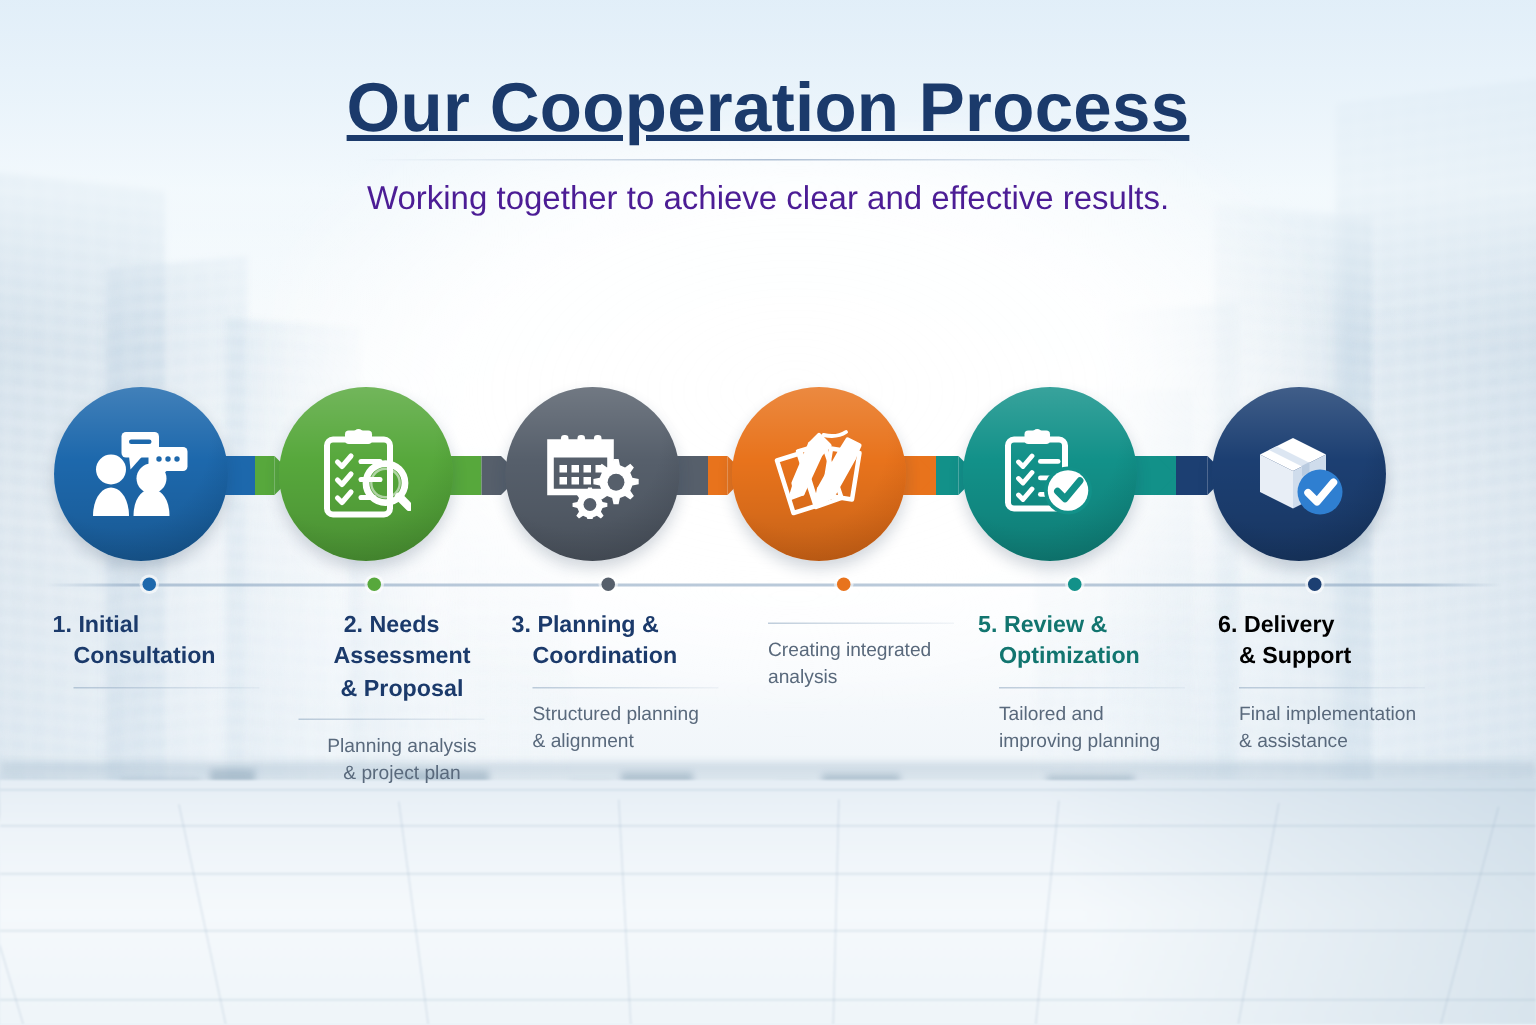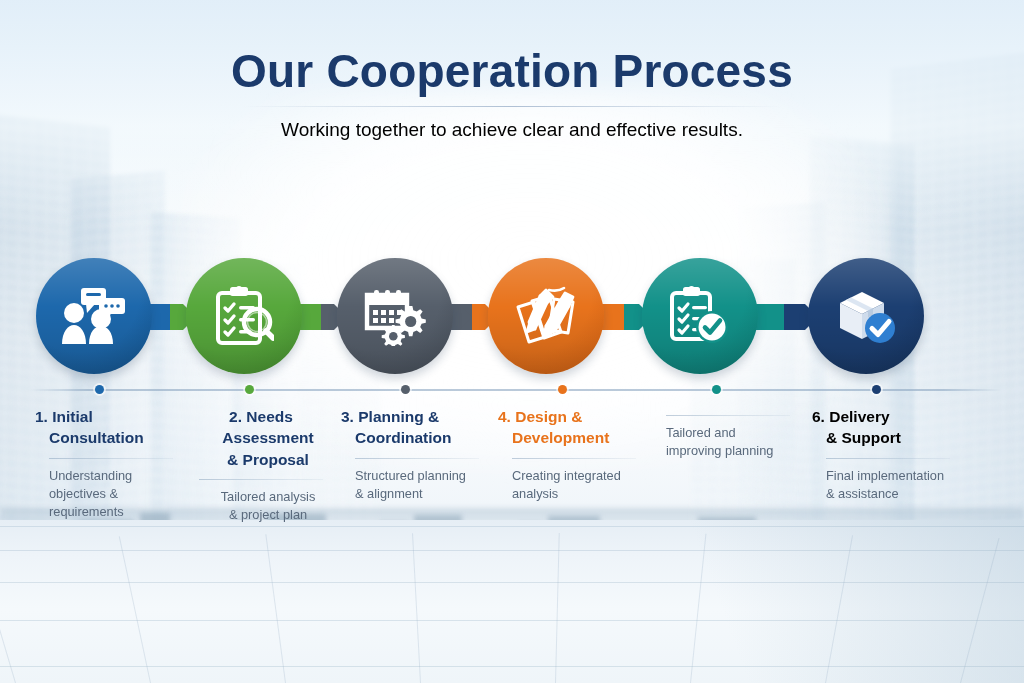--- a/index.html
+++ b/index.html
@@ -65,24 +65,24 @@
   .floor .shade{position:absolute;right:0;top:0;width:420px;height:163px;
     background:linear-gradient(250deg,rgba(176,199,216,.45),rgba(255,255,255,0) 70%);}
   .skyline{position:absolute;left:0;top:508px;width:1024px;height:38px;
     background:linear-gradient(180deg,rgba(150,175,195,.38),rgba(196,214,228,.18) 60%,rgba(255,255,255,0));
     filter:blur(2.5px);}
   .skyline i{position:absolute;bottom:0;background:rgba(120,148,170,.42);display:block;}
 
   
   .header{position:absolute;left:0;top:0;width:1024px;text-align:center;}
   .title{margin:0;padding-top:47px;font-size:46px;line-height:1.06;
-    font-weight:bold;color:#1b3a6b;letter-spacing:.2px;}
+    font-weight:bold;color:#1b3a6b;letter-spacing:.2px;text-decoration:underline;}
   .title-rule{width:540px;height:1px;margin:10px auto 0;
     background:linear-gradient(90deg,rgba(160,180,205,0),rgba(150,172,198,.75),rgba(160,180,205,0));}
-  .subtitle{margin:12px 0 0;font-size:19px;color:#000000;font-weight:normal;}
+  .subtitle{margin:12px 0 0;font-size:22px;color:#4c1d95;font-weight:normal;}
 
   
   .band{position:absolute;left:0;top:258px;width:1024px;height:118px;}
   .conn{position:absolute;top:46px;height:26px;}
   .conn .tail{position:absolute;left:0;top:0;height:26px;}
   .conn .head{position:absolute;top:0;width:0;height:0;
     border-top:13px solid transparent;border-bottom:13px solid transparent;}
 
   .node{position:absolute;top:0;width:116px;height:116px;}
   .disc{position:absolute;inset:0;border-radius:50%;
@@ -345,38 +345,37 @@
       <div class="dot" style="left: 401px; background: rgb(86, 95, 107);"></div>
       <div class="dot" style="left: 558px; background: rgb(232, 115, 28);"></div>
       <div class="dot" style="left: 712px; background: rgb(18, 145, 137);"></div>
       <div class="dot" style="left: 872px; background: rgb(28, 63, 114);"></div>
     </div>
 
   <div id="steps">
       <div class="step" style="left: 35px; top: 406px;">
         <div class="head" style="color: rgb(27, 58, 107);"><span>1.</span> <span>Initial</span><span class="t2">Consultation</span></div>
         <div class="rule"></div>
-        <div class="desc"><span>Understanding</span><br><span>objectives &amp;</span><br><span>requirements</span></div>
       </div>
       <div class="step" style="left: 185px; top: 406px; text-align: center;">
         <div class="head" style="color: rgb(27, 58, 107);"><span>2.</span> <span>Needs</span><span class="t2">Assessment</span><span class="t2">&amp; Proposal</span></div>
         <div class="rule"></div>
-        <div class="desc"><span>Tailored analysis</span><br><span>&amp; project plan</span></div>
+        <div class="desc"><span>Planning analysis</span><br><span>&amp; project plan</span></div>
       </div>
       <div class="step" style="left: 341px; top: 406px;">
         <div class="head" style="color: rgb(27, 58, 107);"><span>3.</span> <span>Planning &amp;</span><span class="t2">Coordination</span></div>
         <div class="rule"></div>
         <div class="desc"><span>Structured planning</span><br><span>&amp; alignment</span></div>
       </div>
       <div class="step" style="left: 498px; top: 406px;">
-        <div class="head" style="color: rgb(232, 115, 28);"><span>4.</span> <span>Design &amp;</span><span class="t2">Development</span></div>
         <div class="rule"></div>
         <div class="desc"><span>Creating integrated</span><br><span>analysis</span></div>
       </div>
       <div class="step" style="left: 652px; top: 406px;">
+        <div class="head" style="color: rgb(18, 117, 111);"><span>5.</span> <span>Review &amp;</span><span class="t2">Optimization</span></div>
         <div class="rule"></div>
         <div class="desc"><span>Tailored and</span><br><span>improving planning</span></div>
       </div>
       <div class="step" style="left: 812px; top: 406px;">
         <div class="head" style="color: #000000;"><span>6.</span> <span>Delivery</span><span class="t2">&amp; Support</span></div>
         <div class="rule"></div>
         <div class="desc"><span>Final implementation</span><br><span>&amp; assistance</span></div>
       </div>
     </div>
 

